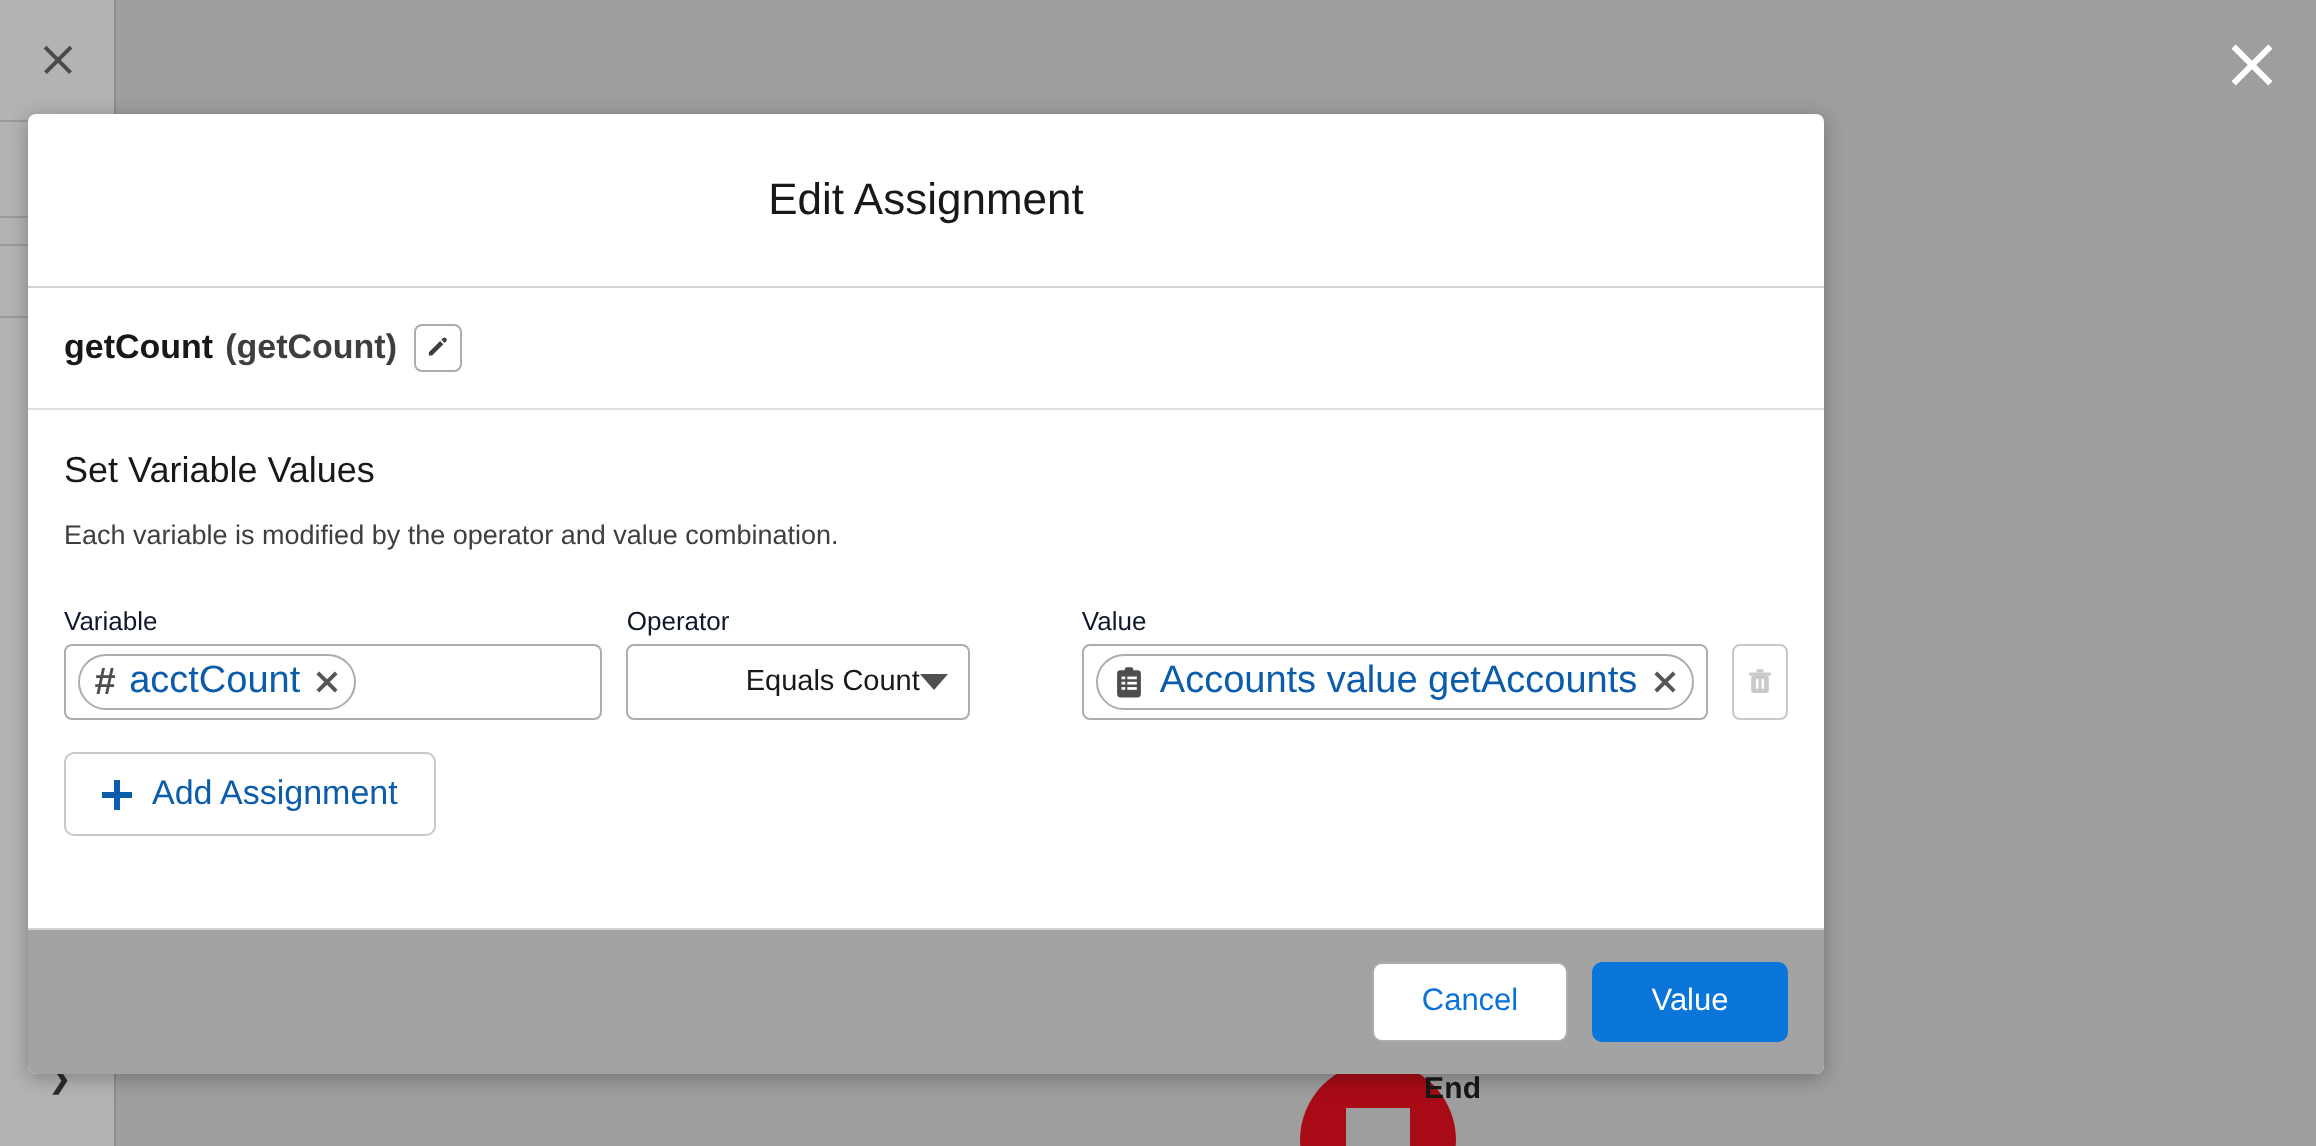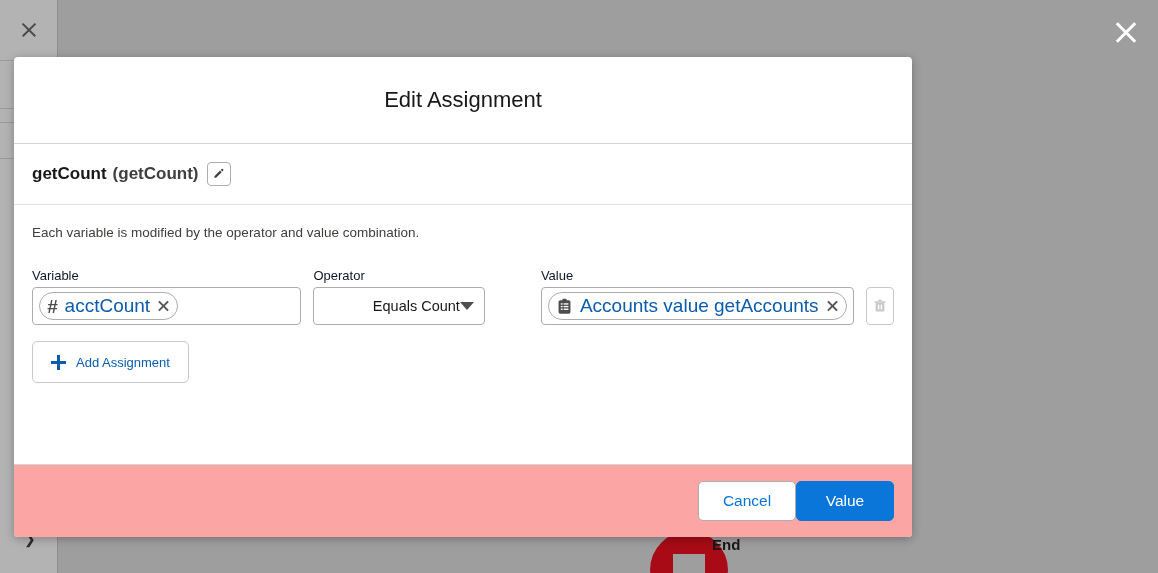--- a/index.html
+++ b/index.html
@@ -323,46 +323,47 @@
     margin-top: 16px;
     height: 42px;
     padding: 0 18px;
     border: 1px solid #c9c9c9;
     border-radius: 5px;
     background: #fff;
     display: inline-flex;
     align-items: center;
     gap: 10px;
     cursor: pointer;
-    font-size: 13px;
+    font-size: 17px;
     color: #0b5cab;
     font-family: "Liberation Sans", sans-serif;
   }
   .plus-icon {
     position: relative;
     width: 15px; height: 15px;
     flex: none;
   }
   .plus-icon::before, .plus-icon::after {
     content: "";
     position: absolute;
     background: #0b5cab;
   }
   .plus-icon::before { left: 0; top: 6px; width: 15px; height: 3px; }
   .plus-icon::after  { top: 0; left: 6px; height: 15px; width: 3px; }
 
   #modal-footer {
     flex: none;
     height: 72px;
-    background: #fca5a5;
+    background: #a3a3a3;
     border-top: 1px solid #d4d4d4;
     display: flex;
     align-items: center;
     justify-content: flex-end;
     padding-right: 18px;
+    gap: 12px;
   }
   .footer-btn {
     height: 40px;
     min-width: 98px;
     border-radius: 5px;
     font-size: 15.5px;
     cursor: pointer;
     font-family: "Liberation Sans", sans-serif;
     padding: 0 16px;
   }
@@ -410,20 +411,21 @@
     <span id="element-name">getCount</span>
     <span id="element-api-name">(getCount)</span>
     <button id="edit-label-button">
       <svg width="13" height="13" viewBox="0 0 16 16">
         <path d="M11.6 1.4a1.4 1.4 0 0 1 2 2l-.9.9-2-2 .9-.9zM9.9 3.1l2 2L5 12H3v-2l6.9-6.9z" fill="#3e3e3c"></path>
       </svg>
     </button>
   </div>
 
   <div id="modal-body">
+    <h2 id="section-title">Set Variable Values</h2>
     <p id="section-help">Each variable is modified by the operator and value combination.</p>
 
     <div id="assignment-row">
 
       <div class="field-col" id="variable-col">
         <span class="field-label">Variable</span>
         <div class="field-box">
           <span class="pill">
             <span class="hash-icon">#</span>
             <span class="pill-text">acctCount</span>

